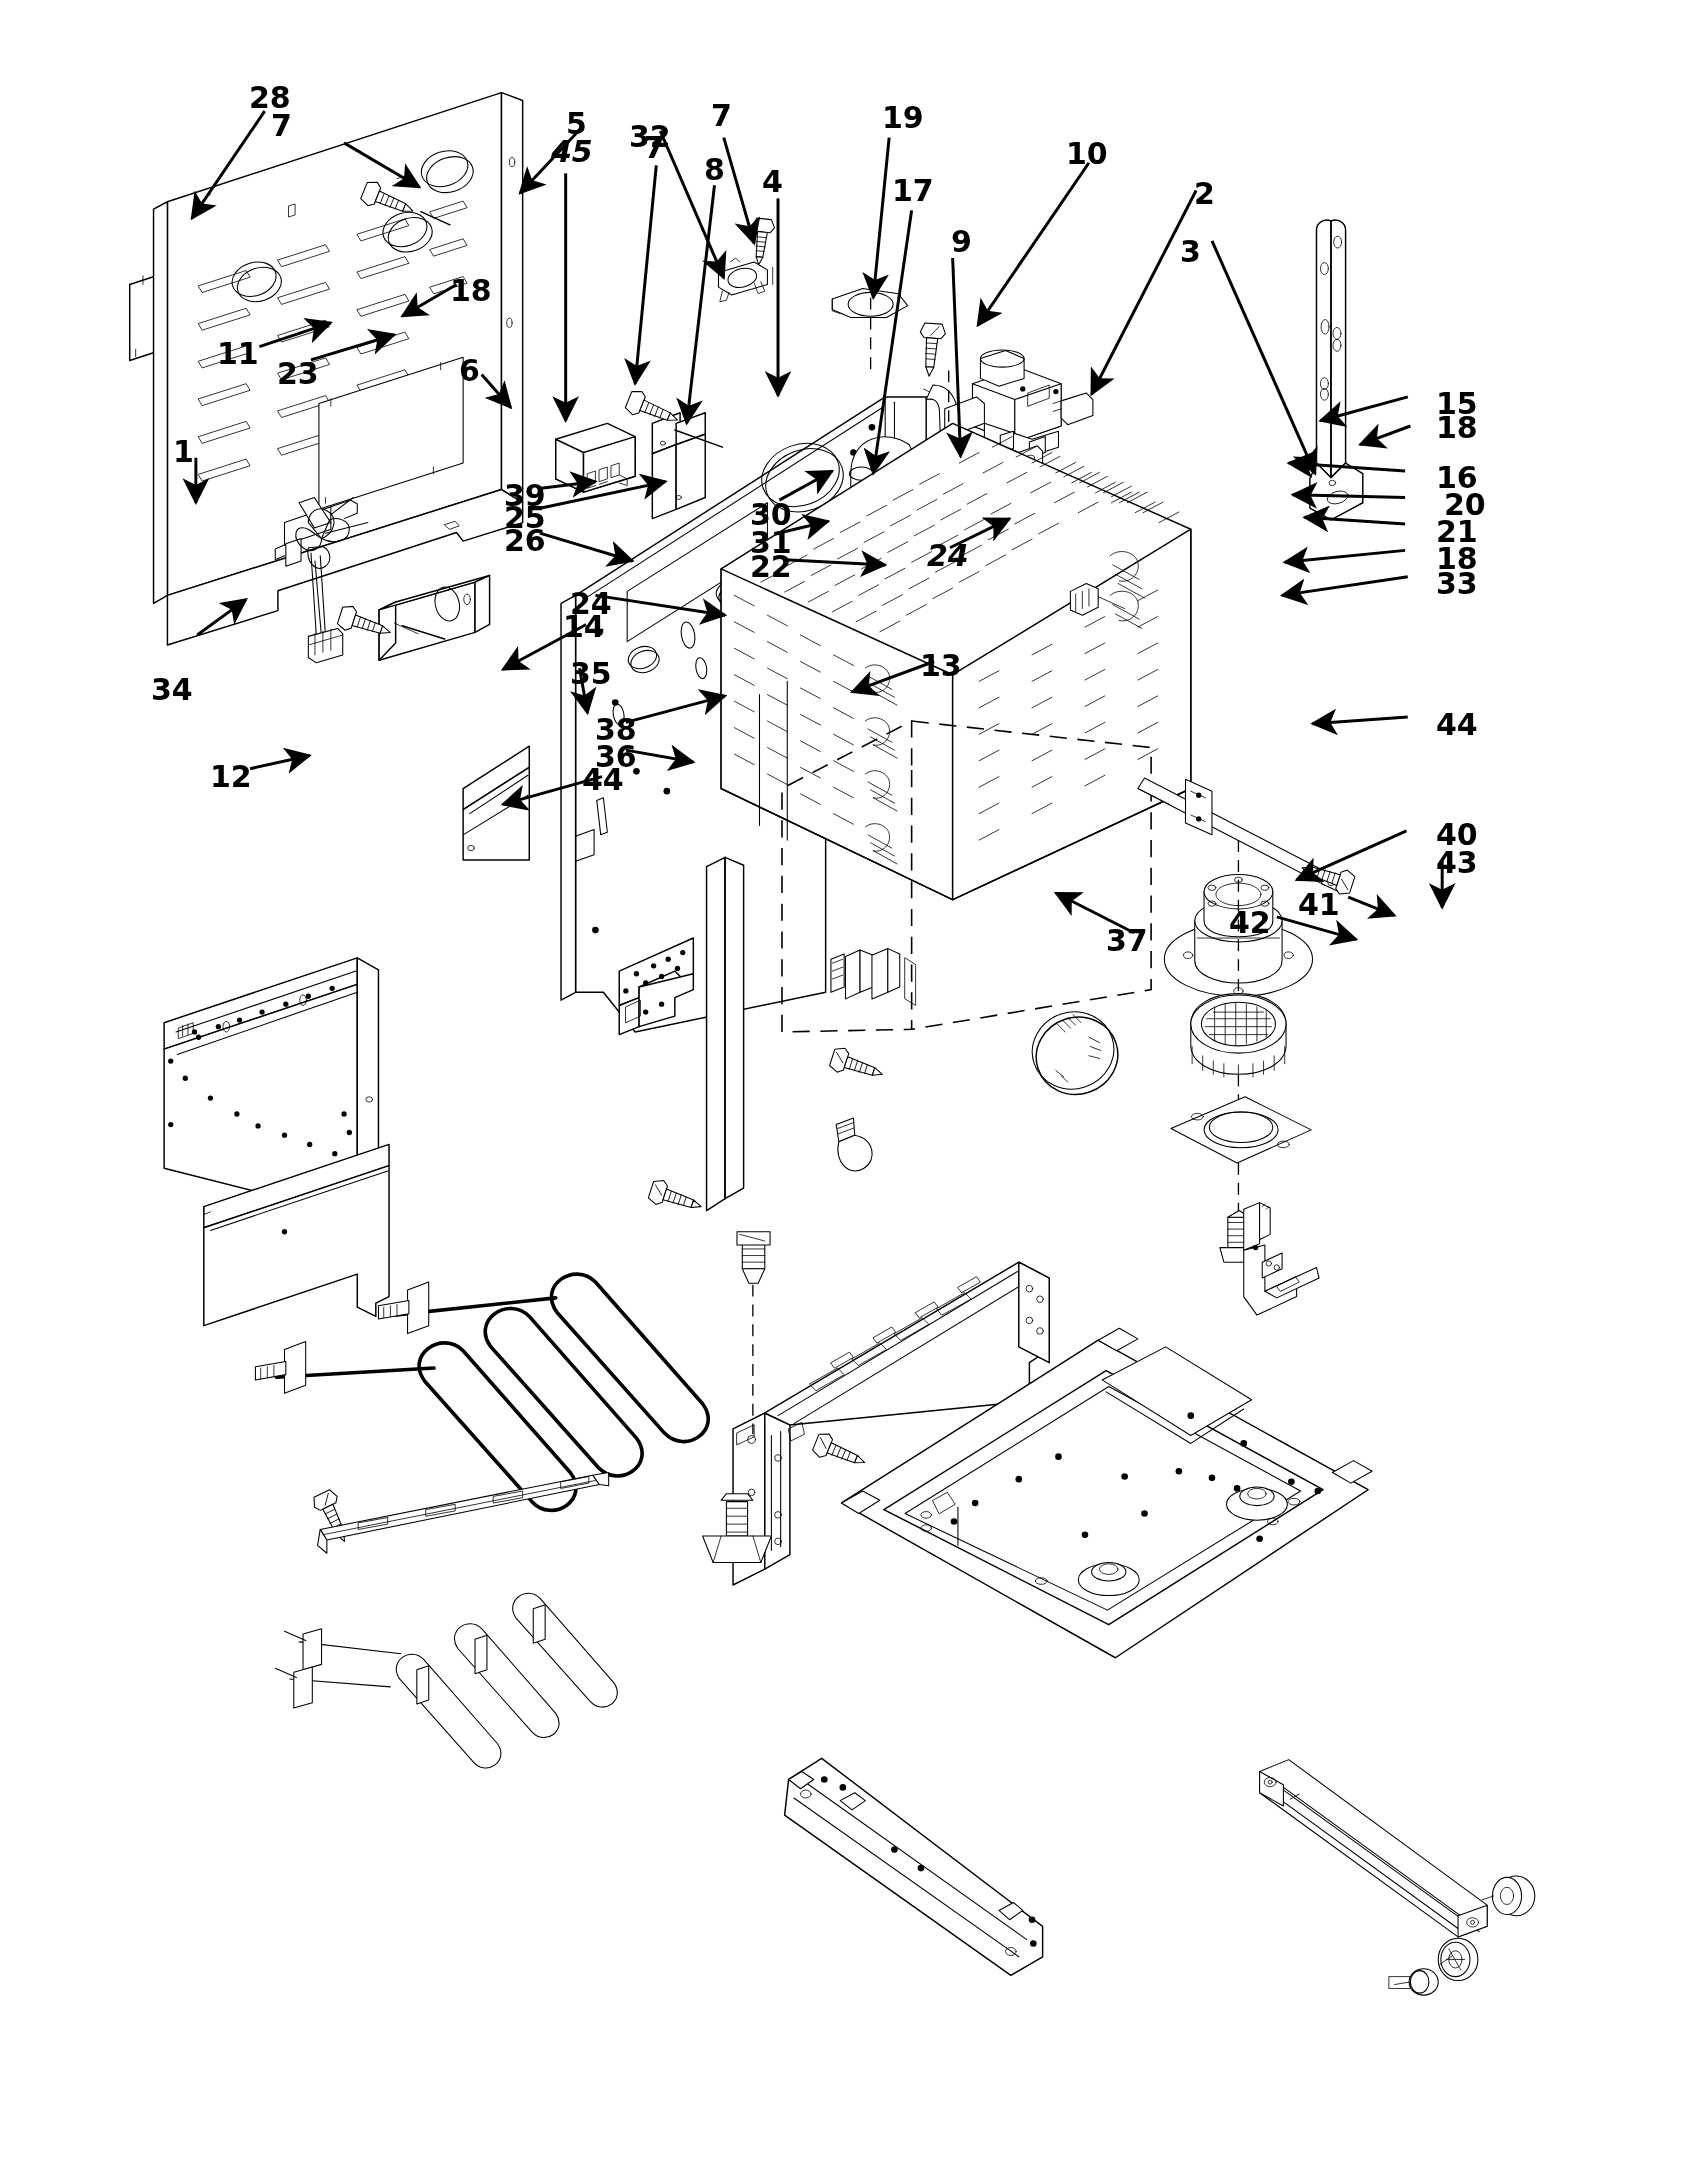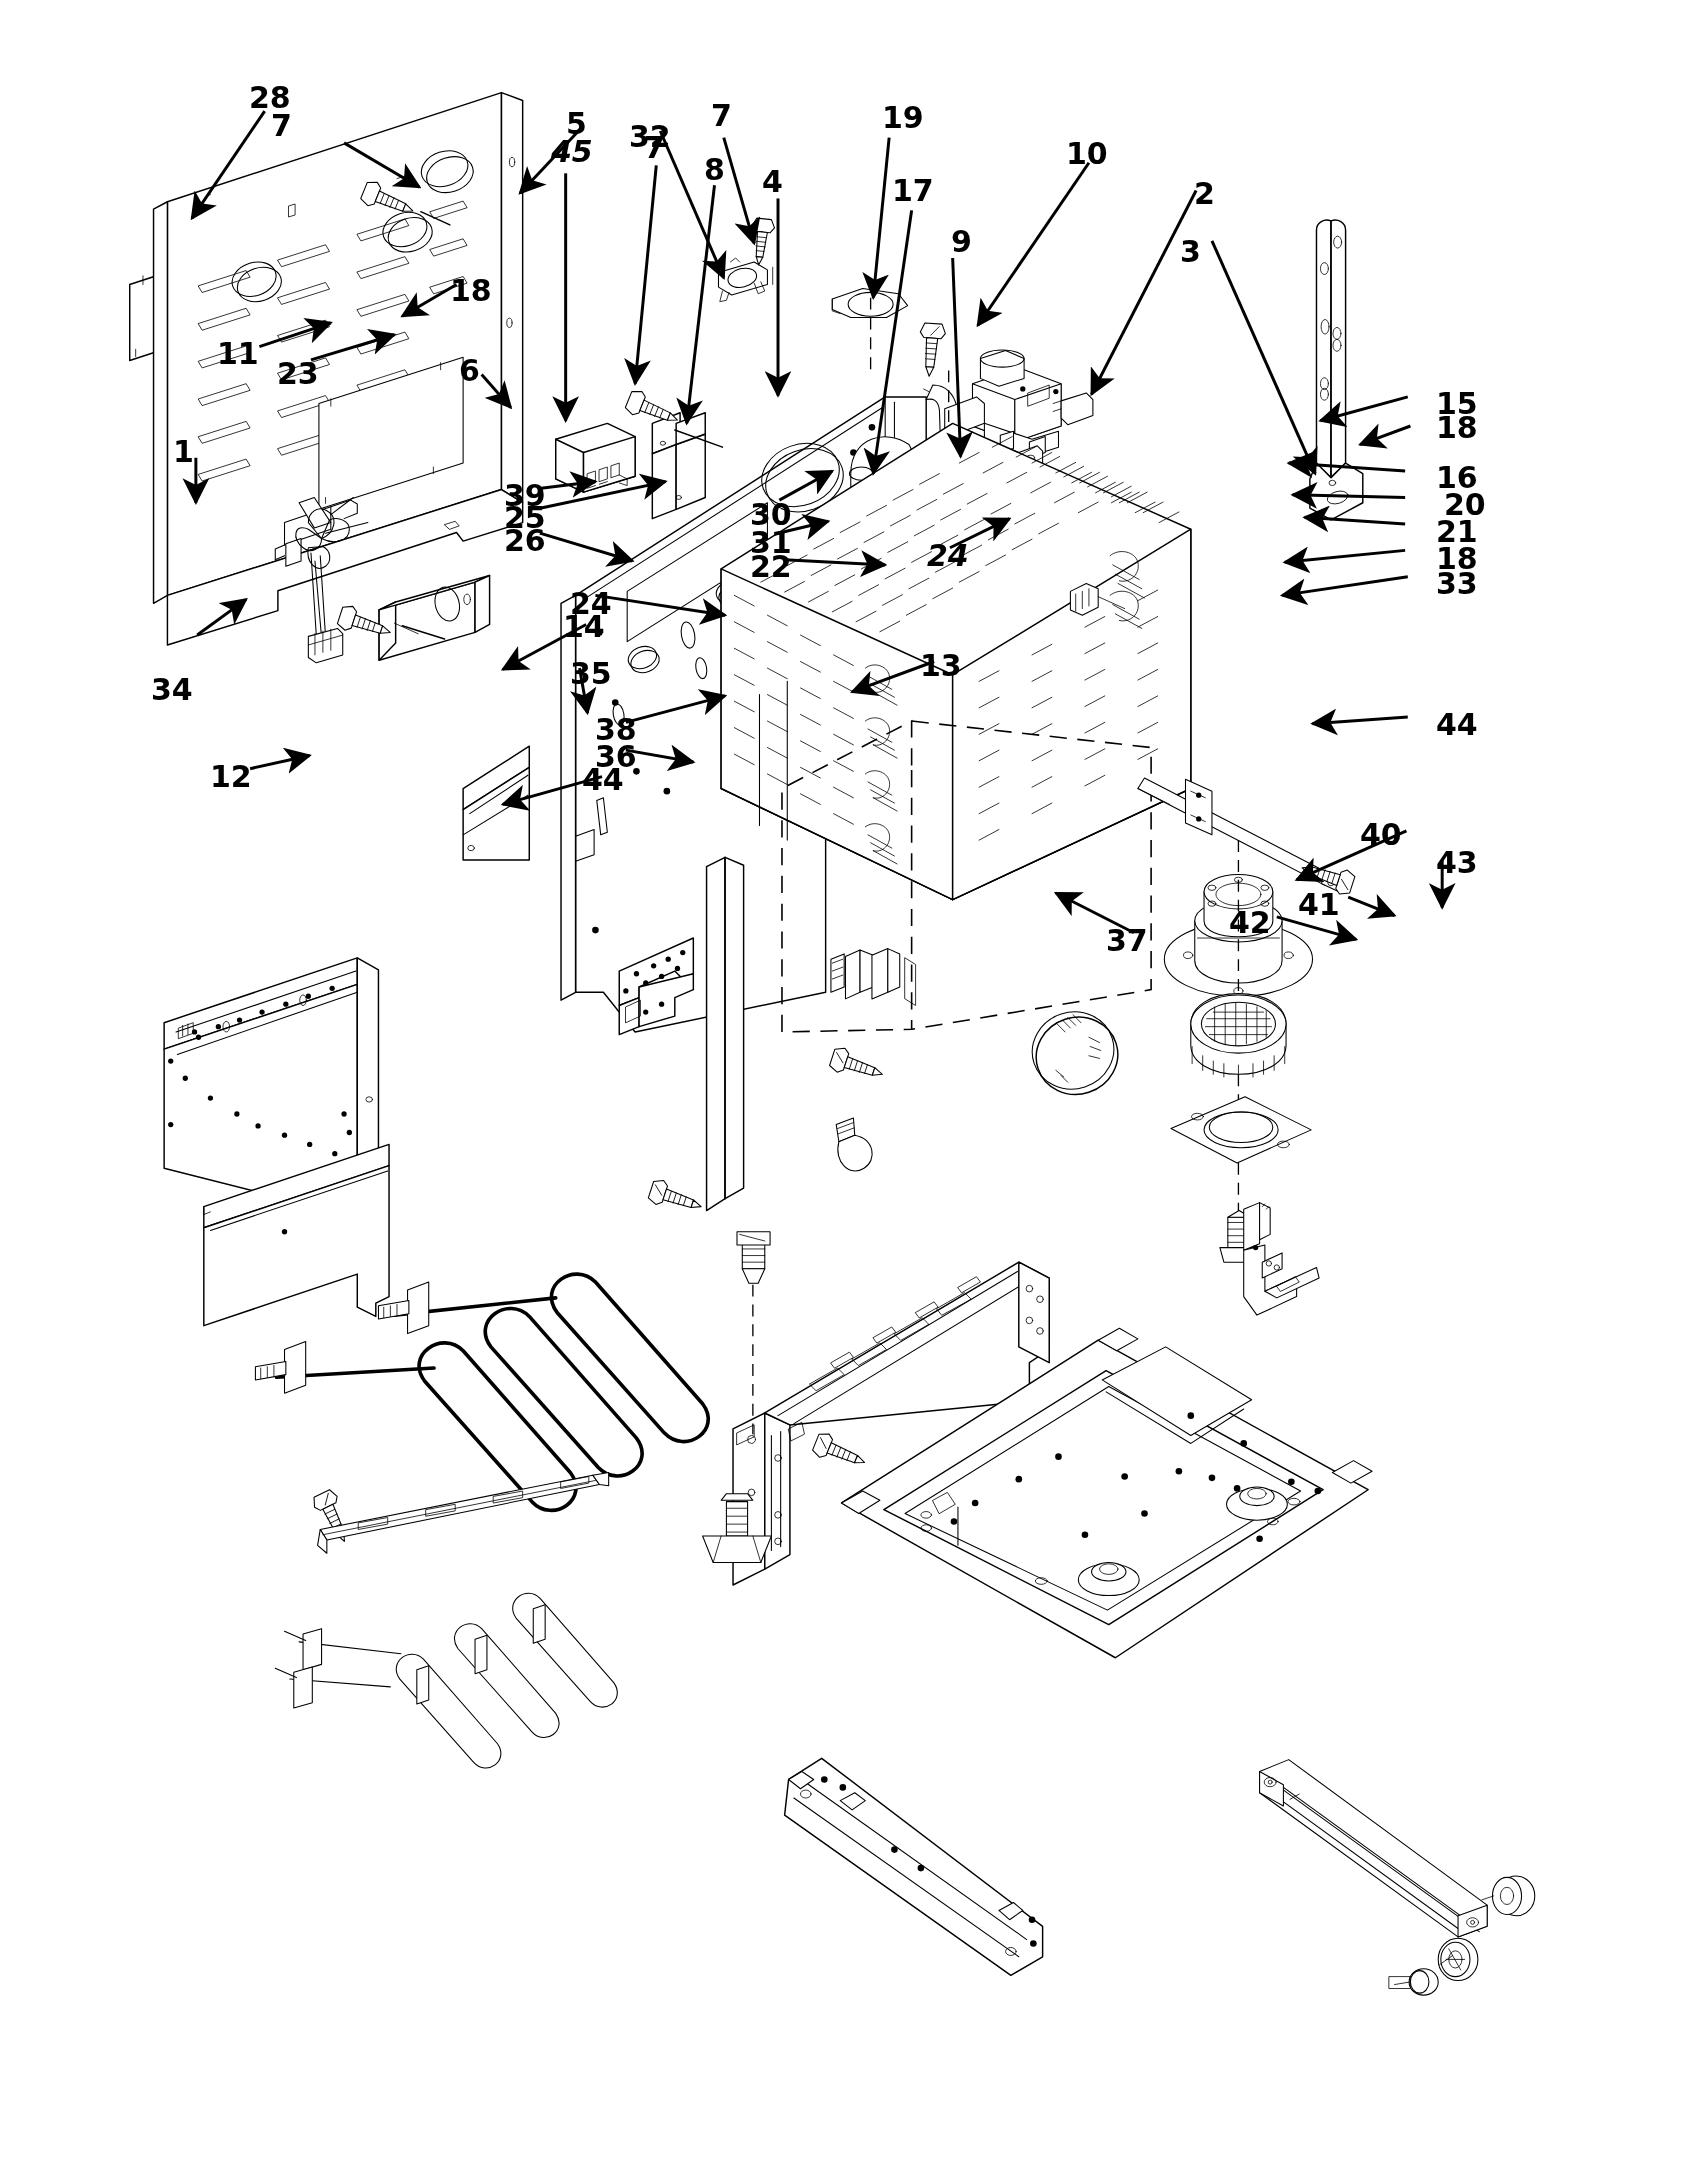--- a/index.html
+++ b/index.html
@@ -1001,20 +1001,20 @@
   <div class="callout" style="left:570px;  top:589px;">24</div>
   <div class="callout" style="left:563px;  top:612px;">14</div>
   <div class="callout" style="left:151px;  top:627px;margin-top:48px;">34</div>
   <div class="callout" style="left:920px; top:651px;">13</div>
   <div class="callout" style="left:570px;  top:659px;">35</div>
   <div class="callout" style="left:595px;  top:715px;">38</div>
   <div class="callout" style="left:1436px; top:710px;">44</div>
   <div class="callout" style="left:595px;  top:742px;">36</div>
   <div class="callout" style="left:210px;  top:762px;">12</div>
   <div class="callout" style="left:582px;  top:765px;">44</div>
-  <div class="callout" style="left:1360px; top:820px;text-align:center;">40</div>
+  <div class="callout" style="left:1436px; top:820px;text-align:center;">40</div>
   <div class="callout" style="left:1436px; top:848px;">43</div>
   <div class="callout" style="left:1298px; top:890px;">41</div>
   <div class="callout" style="left:1229px; top:908px;">42</div>
   <div class="callout" style="left:1106px; top:926px;">37</div>
 
 </div>
 
 
 </body></html>

